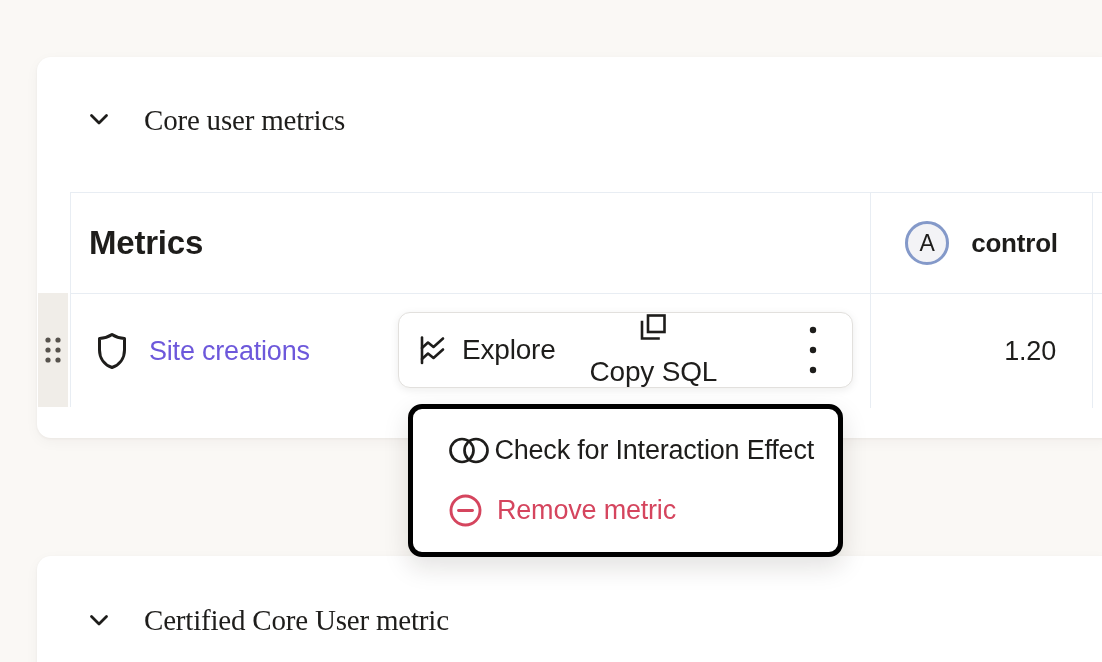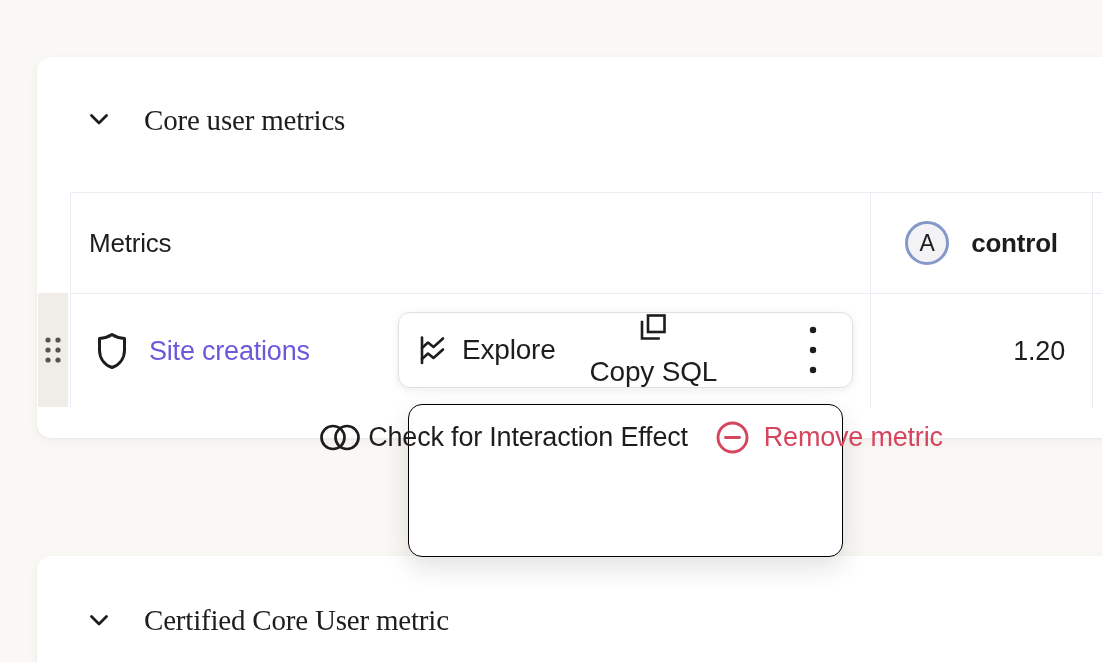--- a/index.html
+++ b/index.html
@@ -34,32 +34,32 @@
   .card-certified .section-title { top:47px; }
 
   
   .metrics-table {
     position:absolute; left:33px; top:135px; width:1047px; height:215px;
     display:grid; grid-template-columns:800px 222px 1fr; grid-template-rows:101px 114px;
     border:1px solid var(--tborder,#E8EDF3); border-right:none;
   }
   .cell { border-right:1px solid var(--tborder,#E8EDF3); display:flex; align-items:center; background:#fff; }
   .cell.hdr { border-bottom:1px solid var(--tborder,#E8EDF3); }
-  .hdr-metrics { padding-left:18px; font-size:26px; font-weight:400; }
+  .hdr-metrics { padding-left:18px; font-size:33px; font-weight:700; }
   .hdr-variant { justify-content:center; gap:22px; }
   .variant-badge {
     width:44px; height:44px; border-radius:50%;
     border:3px solid var(--badge,#8499C9); background:#F3F3F6;
     display:flex; align-items:center; justify-content:center;
     font-size:23px; font-weight:400; color:var(--text,#1E1D1B);
   }
   .hdr-variant-label { font-size:26px; font-weight:700; }
   .cell-metric { padding-left:25px; gap:21px; }
   .metric-link { font-size:27px; color:var(--purple,#6D58DB); cursor:pointer; white-space:nowrap; }
-  .cell-value { justify-content:flex-end; padding-right:27px; font-size:27px; }
+  .cell-value { justify-content:flex-end; padding-right:36px; font-size:27px; }
 
   
   .drag-gutter {
     position:absolute; left:38px; top:293px; width:30px; height:114px;
     background:var(--gutter,#F0EDE8); display:flex; align-items:center; justify-content:center;
     cursor:grab; z-index:3;
   }
 
   
   .row-toolbar {
@@ -75,23 +75,23 @@
   }
   .tb-btn + .tb-btn { margin-left:34px;flex-direction:column; }
   .kebab-btn {
     margin-left:auto; width:30px; height:54px; border:none; background:transparent;
     display:flex; align-items:center; justify-content:center; cursor:pointer;
   }
 
   
   .context-menu {
     position:absolute; left:408px; top:404px; width:435px; height:153px;
-    background:#fff; border:1px solid #000000; border-radius:14px;
+    background:#fff; border:5px solid #000000; border-radius:14px;
     box-shadow:0 10px 26px rgba(30,25,15,.13);
-    display:flex; flex-direction:row; justify-content:center; gap:16px;
+    display:flex; flex-direction:column; justify-content:center; gap:16px;
     padding:10px 24px; z-index:20;
   }
   .menu-item {
     display:flex; align-items:center; background:transparent; border:none; cursor:pointer;
     font-family:inherit; font-size:27px; letter-spacing:-0.2px; padding:0 0 0 12px;
     height:44px; color:var(--text,#1E1D1B); white-space:nowrap;
   }
   .menu-item .menu-icon { width:48px; display:flex; align-items:center; }
   .menu-item.danger { color:var(--red,#D5455E);text-align:right; }
 

